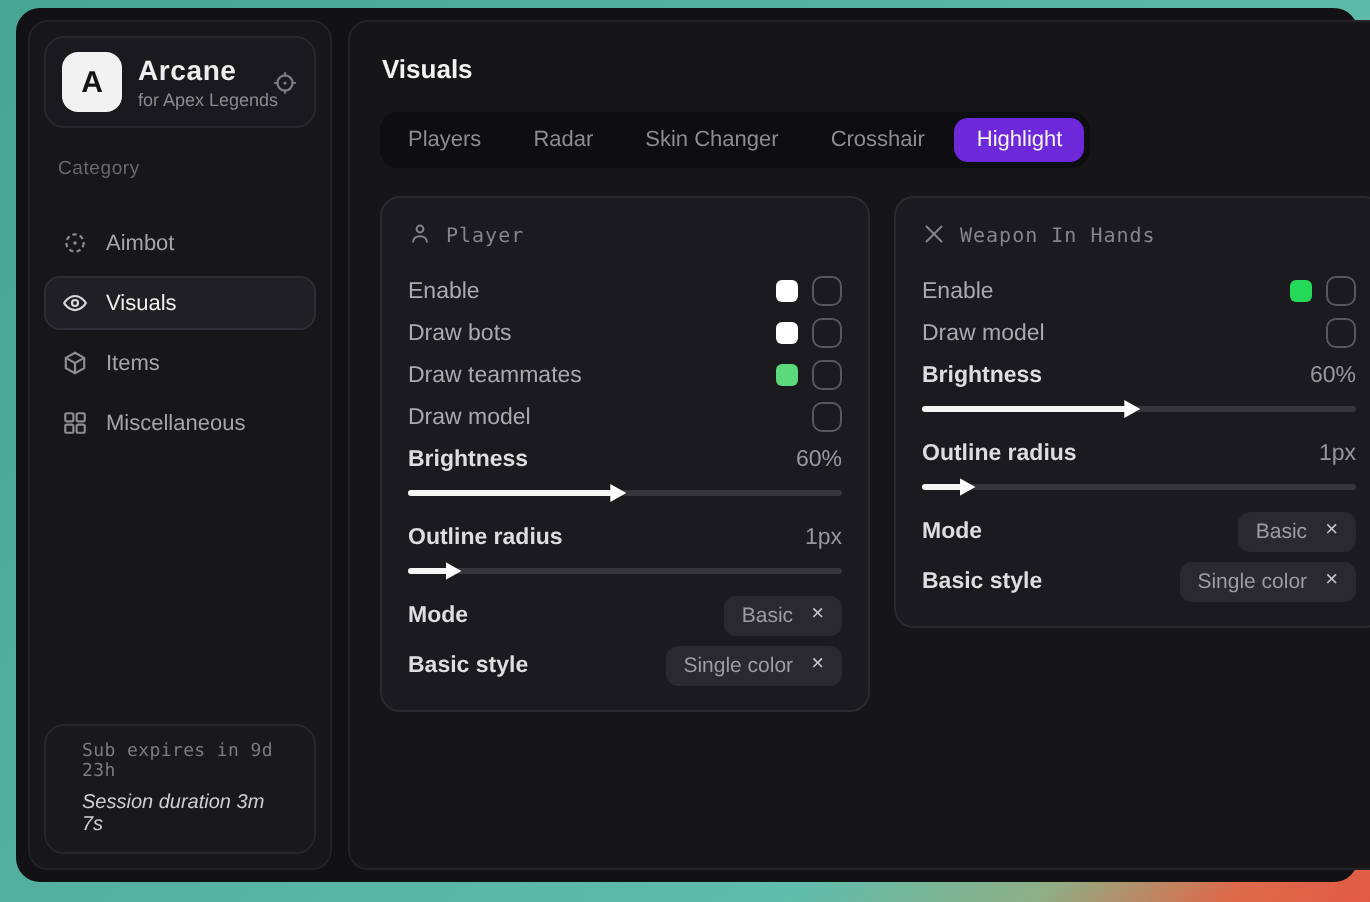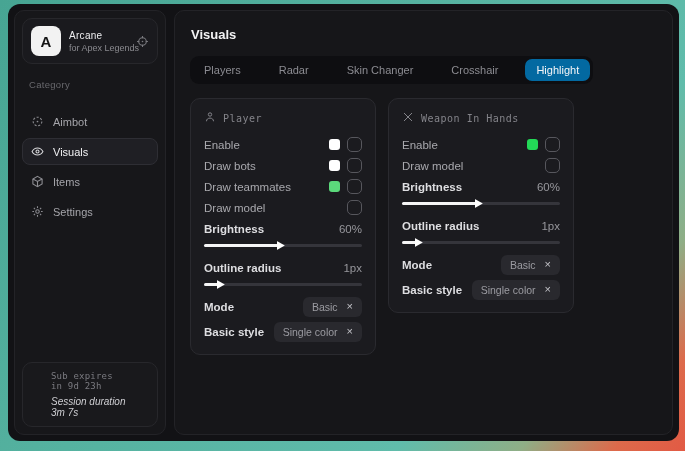--- a/index.html
+++ b/index.html
@@ -24,57 +24,57 @@
   }
   .side-header{
     margin:7px;padding:7px 8px;display:flex;align-items:center;gap:8px;
     background:#1a1a1e;border:1px solid #27272b;border-radius:10px;
   }
   .logo{
     width:30px;height:30px;border-radius:8px;background:#f2f2f2;color:#141414;
     display:grid;place-items:center;font-weight:bold;font-size:15px;flex-shrink:0;
   }
   .hdr-text{flex:1;min-width:0;}
-  .app-name{font-size:10px;font-weight:normal;color:#ededef;letter-spacing:.3px;}
+  .app-name{font-size:14px;font-weight:bold;color:#ededef;letter-spacing:.3px;}
   .app-sub{font-size:9px;color:#8a8a8f;margin-top:2px;white-space:nowrap;}
   .hdr-icon{color:#7b7b80;display:flex;align-items:flex-start;cursor:pointer;}
   .hdr-icon svg{width:13px;height:13px;}
   .category-label{margin:8px 14px 18px;font-size:9.5px;color:#68686d;letter-spacing:.3px;}
   .nav{display:flex;flex-direction:column;gap:3px;padding:0 7px;}
   .nav-item{
     display:flex;align-items:center;gap:9px;padding:6px 8px;border-radius:8px;
     border:1px solid transparent;color:#a5a5aa;font-size:11px;cursor:pointer;
   }
   .nav-item .nav-icon{display:flex;color:#8d8d92;}
   .nav-item .nav-icon svg{width:13px;height:13px;}
   .nav-item.active{background:#1f1f24;border-color:#2e2e34;color:#f0f0f2;}
   .nav-item.active .nav-icon{color:#d8d8db;}
   .side-footer{
-    margin:auto 7px 7px;padding:8px 28px;
+    margin:auto 7px 7px;padding:8px 18px;
     background:#19191c;border:1px solid #27272b;border-radius:10px;
   }
   .sub-line{font-family:"DejaVu Sans Mono",monospace;font-size:9px;color:#7b7b81;letter-spacing:.2px;}
   .sub-line2{font-size:10px;color:#cfcfd3;margin-top:5px;font-style:italic;}
   
   .main{
     flex:1;background:#161619;border:1px solid #232327;border-radius:10px;
     padding:12px 15px;box-sizing:border-box;display:flex;flex-direction:column;
   }
   .page-title{margin:4px 0 14px 1px;font-size:13px;font-weight:bold;color:#f2f2f3;}
   .tabbar{
-    display:inline-flex;align-self:flex-start;align-items:center;gap:16px;
+    display:inline-flex;align-self:flex-start;align-items:center;gap:4px;
     background:#0e0e11;border-radius:9px;padding:3px;
   }
   .tab{
     padding:5px 11px;font-size:11px;color:#8c8c92;border-radius:7px;cursor:pointer;white-space:nowrap;
   }
-  .tab.active{background:#0369a1;color:#f5f5f7;}
+  .tab.active{background:#6d28d9;color:#f5f5f7;}
   .panels{display:flex;gap:12px;margin-top:14px;align-items:flex-start;}
   .panel{
-    width:186px;box-sizing:border-box;background:#1b1b1f;border:1px solid #2a2a2f;
+    width:245px;box-sizing:border-box;background:#1b1b1f;border:1px solid #2a2a2f;
     border-radius:10px;padding:10px 13px 12px;
   }
   .panel-header{
     display:flex;align-items:center;gap:7px;margin:2px 0 9px;
     color:#84848a;font-family:"DejaVu Sans Mono",monospace;font-size:10px;letter-spacing:.5px;
   }
   .panel-header svg{width:12px;height:12px;}
   .row{display:flex;align-items:center;justify-content:space-between;min-height:21px;}
   .row .lbl{font-size:11.5px;color:#a9a9ae;}
   .row.bright .lbl{color:#dedee1;font-weight:bold;}
@@ -146,25 +146,27 @@
               <svg viewBox="0 0 24 24" fill="none" stroke="currentColor" stroke-width="2">
                 <path d="M12 2.5l8.5 4.8v9.4L12 21.5l-8.5-4.8V7.3z"></path>
                 <path d="M12 21.5V12M3.5 7.3L12 12l8.5-4.7"></path>
               </svg>
             </span>
             <span>Items</span>
           </div>
           <div class="nav-item">
             <span class="nav-icon">
               <svg viewBox="0 0 24 24" fill="none" stroke="currentColor" stroke-width="2">
-                <circle cx="12" cy="12" r="3.2"></circle>
-                <path d="M12 2.5v3M12 18.5v3M2.5 12h3M18.5 12h3M5.2 5.2l2.2 2.2M16.6 16.6l2.2 2.2M18.8 5.2l-2.2 2.2M7.4 16.6l-2.2 2.2"></path>
+                <rect x="3" y="3" width="7.5" height="7.5" rx="1.5"></rect>
+                <rect x="13.5" y="3" width="7.5" height="7.5" rx="1.5"></rect>
+                <rect x="3" y="13.5" width="7.5" height="7.5" rx="1.5"></rect>
+                <rect x="13.5" y="13.5" width="7.5" height="7.5" rx="1.5"></rect>
               </svg>
             </span>
-            <span>Settings</span>
+            <span>Miscellaneous</span>
           </div>
         </nav>
       <div class="side-footer">
         <div class="sub-line">Sub expires in 9d 23h</div>
         <div class="sub-line2">Session duration 3m 7s</div>
       </div>
     </aside>
 
     <main class="main">
       <h1 class="page-title">Visuals</h1>

